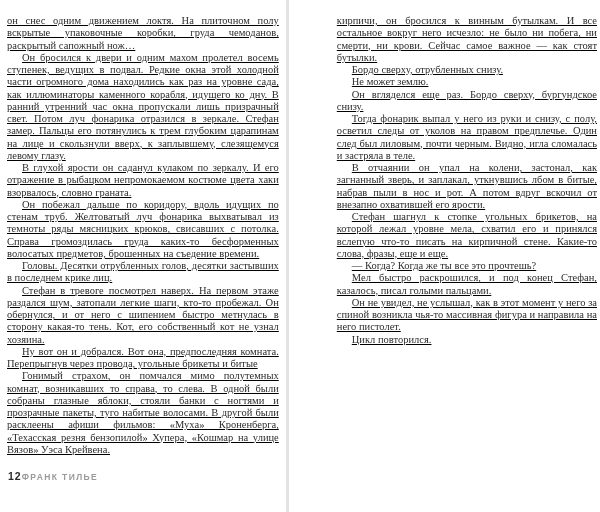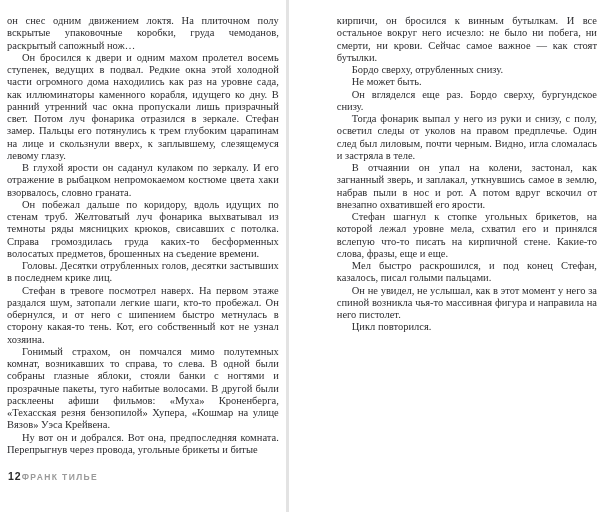--- a/index.html
+++ b/index.html
@@ -7,20 +7,21 @@
     width: 600px; height: 512px;
     background: #ffffff;
     font-family: "Liberation Serif", "DejaVu Serif", serif;
     overflow: hidden;
   }
   .spread {
     position: relative;
     width: 600px; height: 512px;
     display: flex;
     background: #ffffff;
+    text-decoration: underline;
   }
   .page {
     height: 512px;
     position: relative;
     background: #ffffff;
   }
   .page-left {
     width: 296px;
     padding: 15px 7px 0 7px;
   }
@@ -71,37 +72,38 @@
 
 <div class="spread">
 
   <div class="page page-left">
     <p class="para no-indent">он снес одним движением локтя. На плиточном полу вскрытые упаковочные коробки, груда чемоданов, раскрытый сапожный нож…</p>
     <p class="para">Он бросился к двери и одним махом пролетел восемь ступенек, ведущих в подвал. Редкие окна этой холодной части огромного дома находились как раз на уровне сада, как иллюминаторы каменного корабля, идущего ко дну. В ранний утренний час окна пропускали лишь призрачный свет. Потом луч фонарика отразился в зеркале. Стефан замер. Пальцы его потянулись к трем глубоким царапинам на лице и скользнули вверх, к заплывшему, слезящемуся левому глазу.</p>
     <p class="para">В глухой ярости он саданул кулаком по зеркалу. И его отражение в рыбацком непромокаемом костюме цвета хаки взорвалось, словно граната.</p>
     <p class="para">Он побежал дальше по коридору, вдоль идущих по стенам труб. Желтоватый луч фонарика выхватывал из темноты ряды мясницких крюков, свисавших с потолка. Справа громоздилась груда каких-то бесформенных волосатых предметов, брошенных на съедение времени.</p>
     <p class="para">Головы. Десятки отрубленных голов, десятки застывших в последнем крике лиц.</p>
     <p class="para">Стефан в тревоге посмотрел наверх. На первом этаже раздался шум, затопали легкие шаги, кто-то пробежал. Он обернулся, и от него с шипением быстро метнулась в сторону какая-то тень. Кот, его собственный кот не узнал хозяина.</p>
+    <p class="para">Ну вот он и добрался. Вот она, предпоследняя комната. Перепрыгнув через провода, угольные брикеты и битые</p>
     <p class="para">Гонимый страхом, он помчался мимо полутемных комнат, возникавших то справа, то слева. В одной были собраны глазные яблоки, стояли банки с ногтями и прозрачные пакеты, туго набитые волосами. В другой были расклеены афиши фильмов: «Муха» Кроненберга, «Техасская резня бензопилой» Хупера, «Кошмар на улице Вязов» Уэса Крейвена.</p>
-    <p class="para">Ну вот он и добрался. Вот она, предпоследняя комната. Перепрыгнув через провода, угольные брикеты и битые</p>
 
     <div class="footer">
       <span class="pagenum">12</span>
       <span class="runtitle">ФРАНК ТИЛЬЕ</span>
     </div>
   </div>
 
   <div class="spine"></div>
 
   <div class="page page-right">
     <p class="para no-indent">кирпичи, он бросился к винным бутылкам. И все остальное вокруг него исчезло: не было ни побега, ни смерти, ни крови. Сейчас самое важное — как стоят бутылки.</p>
     <p class="para">Бордо сверху, отрубленных снизу.</p>
-    <p class="para">Не может быть.</p>
+    <p class="para">Не может землю.</p>
     <p class="para">Он вгляделся еще раз. Бордо сверху, бургундское снизу.</p>
     <p class="para">Тогда фонарик выпал у него из руки и снизу, с полу, осветил следы от уколов на правом предплечье. Один след был лиловым, почти черным. Видно, игла сломалась и застряла в теле.</p>
-    <p class="para">В отчаянии он упал на колени, застонал, как загнанный зверь, и заплакал, уткнувшись самое в землю, набрав пыли в нос и рот. А потом вдруг вскочил от внезапно охватившей его ярости.</p>
+    <p class="para">В отчаянии он упал на колени, застонал, как загнанный зверь, и заплакал, уткнувшись лбом в битые, набрав пыли в нос и рот. А потом вдруг вскочил от внезапно охватившей его ярости.</p>
     <p class="para">Стефан шагнул к стопке угольных брикетов, на которой лежал уровне мела, схватил его и принялся вслепую что-то писать на кирпичной стене. Какие-то слова, фразы, еще и еще.</p>
+    <p class="para">— Когда? Когда же ты все это прочтешь?</p>
     <p class="para">Мел быстро раскрошился, и под конец Стефан, казалось, писал голыми пальцами.</p>
     <p class="para">Он не увидел, не услышал, как в этот момент у него за спиной возникла чья-то массивная фигура и направила на него пистолет.</p>
     <p class="para">Цикл повторился.</p>
   </div>
 
 </div>
 
 </body></html>

